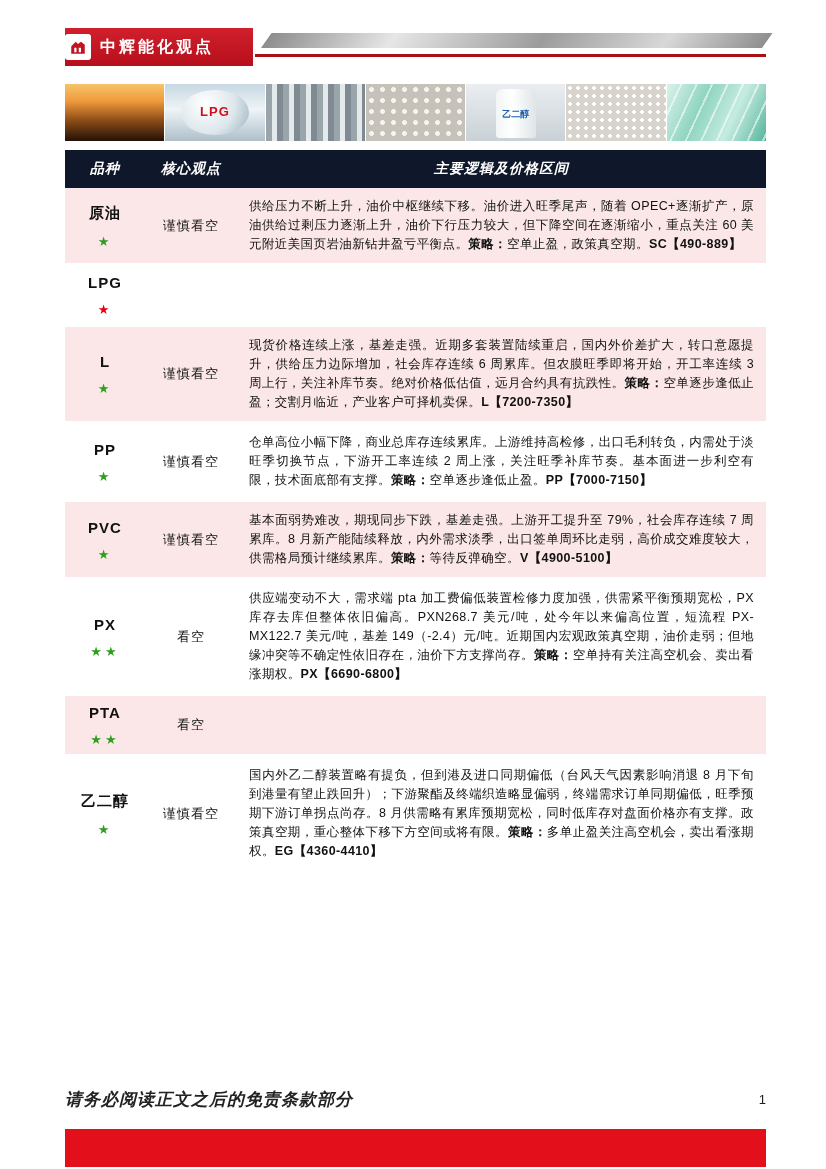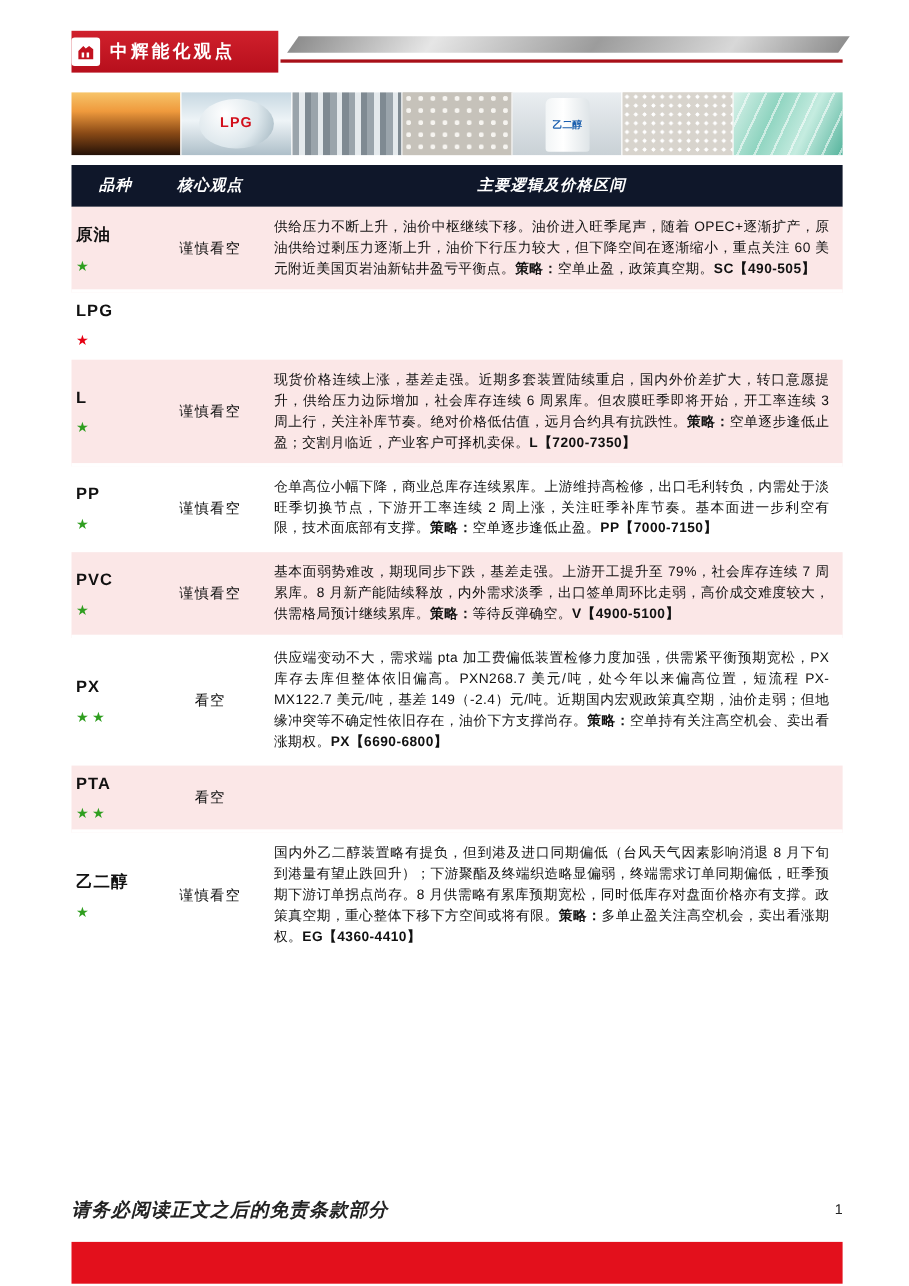--- a/index.html
+++ b/index.html
@@ -60,21 +60,21 @@
   
   .table { position:absolute; left:65px; top:150px; width:701px; }
   .thead {
     display:grid; grid-template-columns:80px 92px 1fr; height:38px;
     background:#0f172a; color:#fff; font-weight:bold; font-size:14px;
     align-items:center; text-align:center; letter-spacing:1px;font-style:italic;
   }
   .trow { display:grid; grid-template-columns:80px 92px 1fr; border-bottom:3px solid #fff; }
   .trow.pink { background:#fbe7e7; }
   .trow.white { background:#ffffff; }
-  .vcell { display:flex; flex-direction:column; justify-content:center; gap:12px; padding:8px 4px; }
+  .vcell { display:flex; flex-direction:column; align-items:center; justify-content:center; gap:12px; padding:8px 4px; }
   .vname { font-weight:bold; font-size:15px; color:#111; letter-spacing:1px; }
   .vstars { font-size:13px; letter-spacing:3px; line-height:1; }
   .viewcell { display:flex; align-items:center; justify-content:center; font-size:13px; color:#111; letter-spacing:1px; }
   .logiccell {
     padding:9px 12px; font-size:12.5px; line-height:19px; letter-spacing:0.4px;
     text-align:justify; color:#111;
   }
   .logiccell .b { font-weight:bold; }
 
   
@@ -124,21 +124,21 @@
       <div>核心观点</div>
       <div>主要逻辑及价格区间</div>
     </div>
     <div>
         <div class="trow pink">
           <div class="vcell">
             <div class="vname">原油</div>
             <div class="vstars" style="color: rgb(47, 158, 31);">★</div>
           </div>
           <div class="viewcell">谨慎看空</div>
-          <div class="logiccell"><span>供给压力不断上升，油价中枢继续下移。油价进入旺季尾声，随着 OPEC+逐渐扩产，原油供给过剩压力逐渐上升，油价下行压力较大，但下降空间在逐渐缩小，重点关注 60 美元附近美国页岩油新钻井盈亏平衡点。</span><span class="b">策略：</span><span>空单止盈，政策真空期。</span><span class="b">SC【490-505】</span></div>
+          <div class="logiccell"><span>供给压力不断上升，油价中枢继续下移。油价进入旺季尾声，随着 OPEC+逐渐扩产，原油供给过剩压力逐渐上升，油价下行压力较大，但下降空间在逐渐缩小，重点关注 60 美元附近美国页岩油新钻井盈亏平衡点。</span><span class="b">策略：</span><span>空单止盈，政策真空期。</span><span class="b">SC【490-889】</span></div>
         </div>
         <div class="trow white">
           <div class="vcell">
             <div class="vname">LPG</div>
             <div class="vstars" style="color: rgb(230, 0, 18);">★</div>
           </div>
         </div>
         <div class="trow pink">
           <div class="vcell">
             <div class="vname">L</div>

